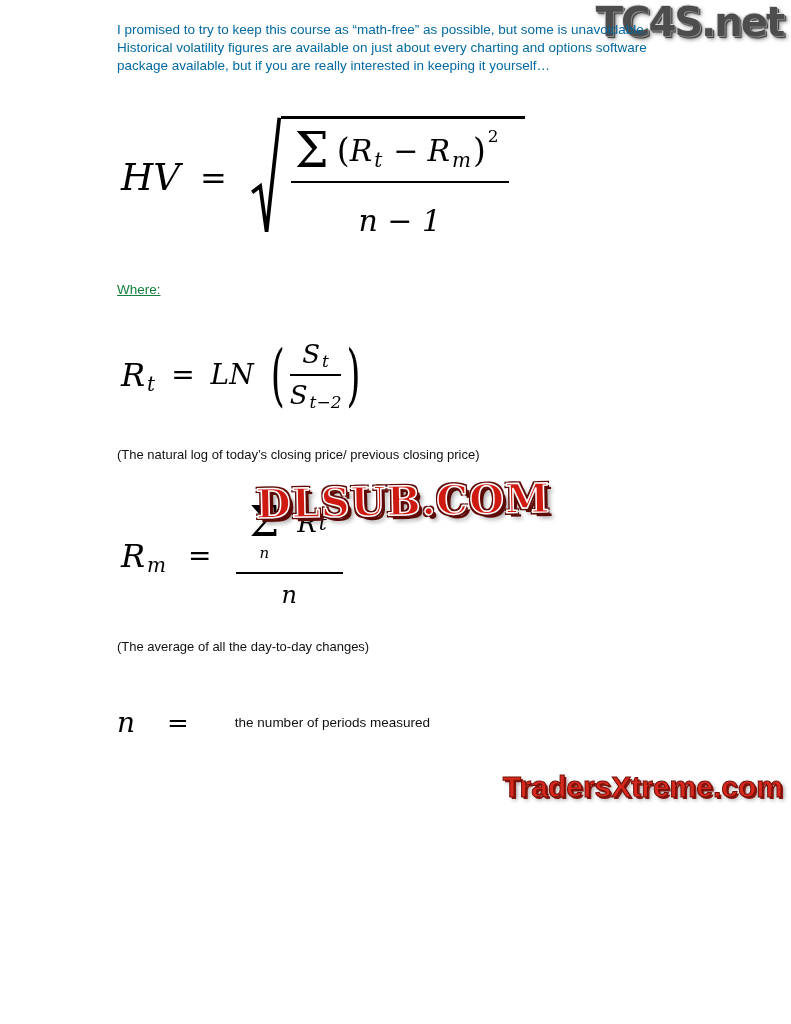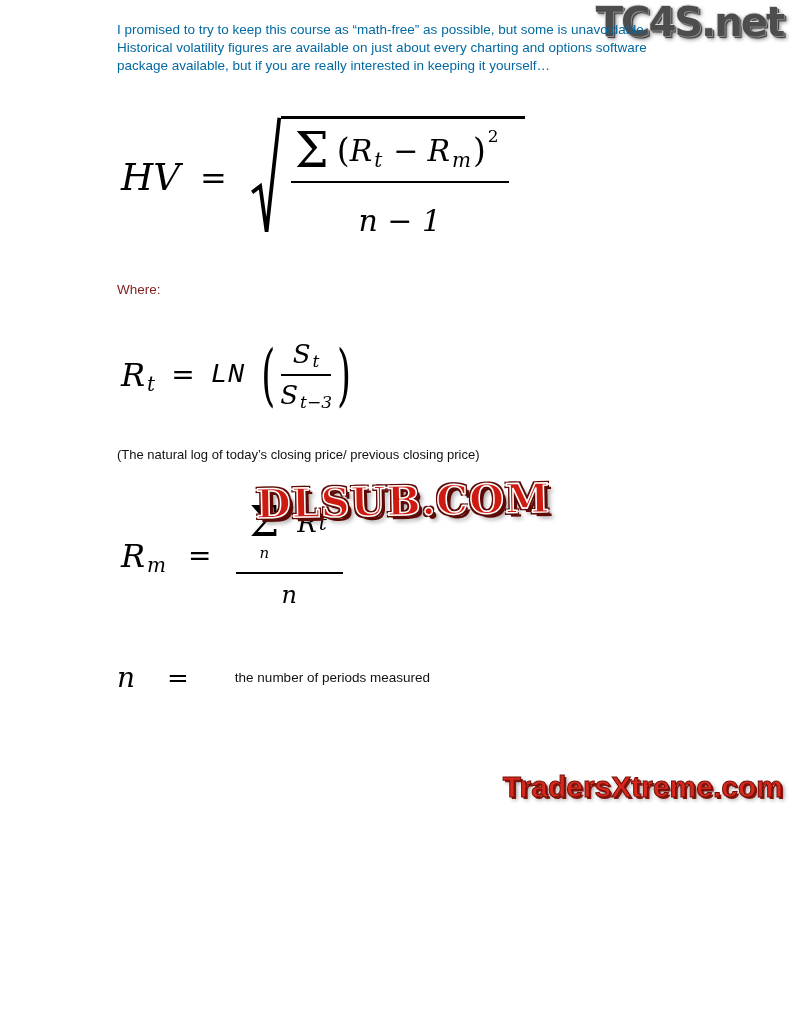--- a/index.html
+++ b/index.html
@@ -38,27 +38,27 @@
   .rad-body { border-top:3px solid #000; padding:10px 16px 2px 10px; }
   .hv-num { display:flex; align-items:center; border-bottom:2.5px solid #000; padding:0 10px 8px 4px; }
   .hv-den { font-size:30px; padding-top:20px; }
   .sigma-lg { font-size:48px; line-height:0.9; font-style:normal; margin-right:8px; }
   .mi30 { font-size:30px; }
   .paren30 { font-size:33px; font-style:normal; font-weight:300; }
   .ssub { font-size:20px; position:relative; top:9px; margin:0 2px; }
   .op30 { font-size:30px; font-style:normal; margin:0 9px; }
   .ssup { font-size:17px; font-style:normal; position:relative; top:-15px; margin-left:2px; }
 
-  .where { margin-top:42px; font-size:13.5px; color:#7f1d1d; }
+  .where { margin-top:42px; font-size:13.5px; color:#15803d;text-decoration:underline; }
 
   
   .rt-formula { margin-top:36px; margin-left:4px; display:flex; align-items:center; min-height:84px; }
   .rt-lhs { font-size:32px; }
   .rt-eq { font-size:28px; font-style:normal; margin:0 16px 0 14px; }
-  .rt-fn { font-size:28px; margin-right:12px;font-family:Liberation Mono, monospace; }
+  .rt-fn { font-size:28px; margin-right:12px; }
   .bigparen { font-size:36px; font-style:normal; font-weight:300;
               transform:scaleY(1.85); transform-origin:center; margin:0 5px; }
   .sf-num { display:flex; align-items:center; font-size:26px;
             border-bottom:2px solid #000; padding:0 12px 5px; }
   .sf-den { display:flex; align-items:center; font-size:26px; padding-top:4px; }
   .ssub-sm { font-size:17px; position:relative; top:7px; margin-left:2px; }
 
   .caption { margin-top:30px; font-size:13px; color:#111; }
 
   
@@ -150,21 +150,21 @@
       <span class="rt-eq">=</span>
       <span class="rt-fn">LN</span>
       <span class="bigparen">(</span>
       <span class="frac">
         <span class="sf-num">
           <span>S</span>
           <span class="ssub-sm">t</span>
         </span>
         <span class="sf-den">
           <span>S</span>
-          <span class="ssub-sm">t−3</span>
+          <span class="ssub-sm">t−2</span>
         </span>
       </span>
       <span class="bigparen">)</span>
     </div>
 
     <p class="caption">(The natural log of today’s closing price/ previous closing price)</p>
 
     <div class="rm-formula math">
       <span class="rm-lhs">R</span>
       <span class="ssub">m</span>
@@ -175,20 +175,21 @@
             <span class="sigma-md">Σ</span>
             <span class="sigma-under">n</span>
           </span>
           <span class="rm-r">R</span>
           <span class="ssub">t</span>
         </span>
         <span class="rm-den">n</span>
       </span>
     </div>
 
+    <p class="caption">(The average of all the day-to-day changes)</p>
 
     <div class="n-line math">
       <span class="n-lhs">n</span>
       <span class="n-eq">=</span>
       <span class="n-text">the number of periods measured</span>
     </div>
 
   </div>
 
   <div class="watermark">DLSUB.COM</div>

